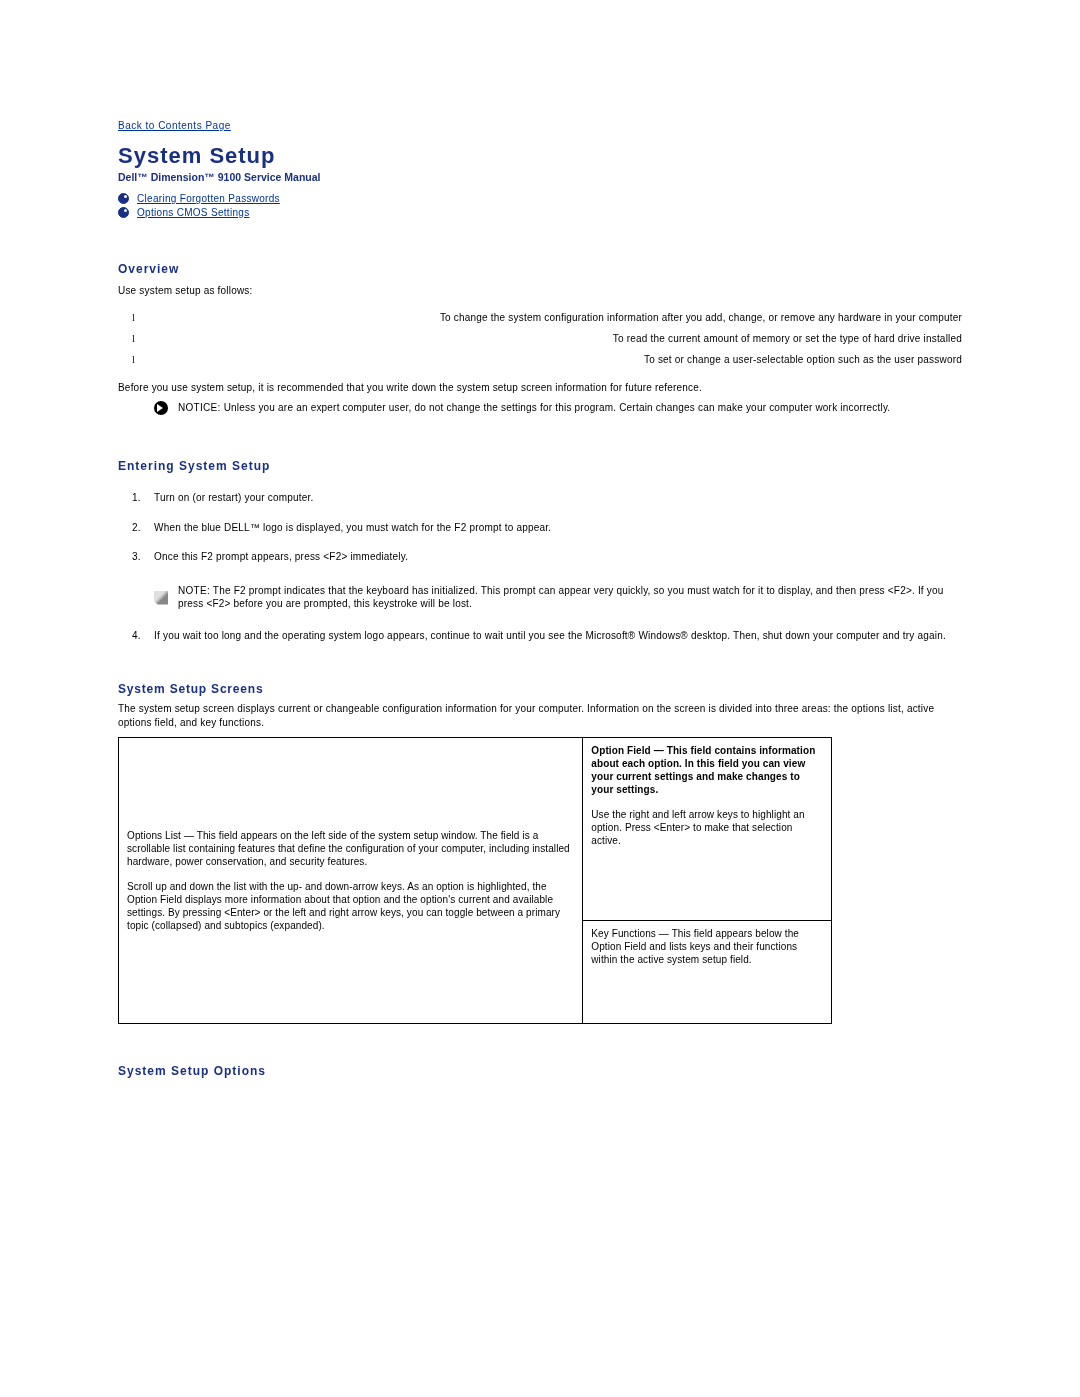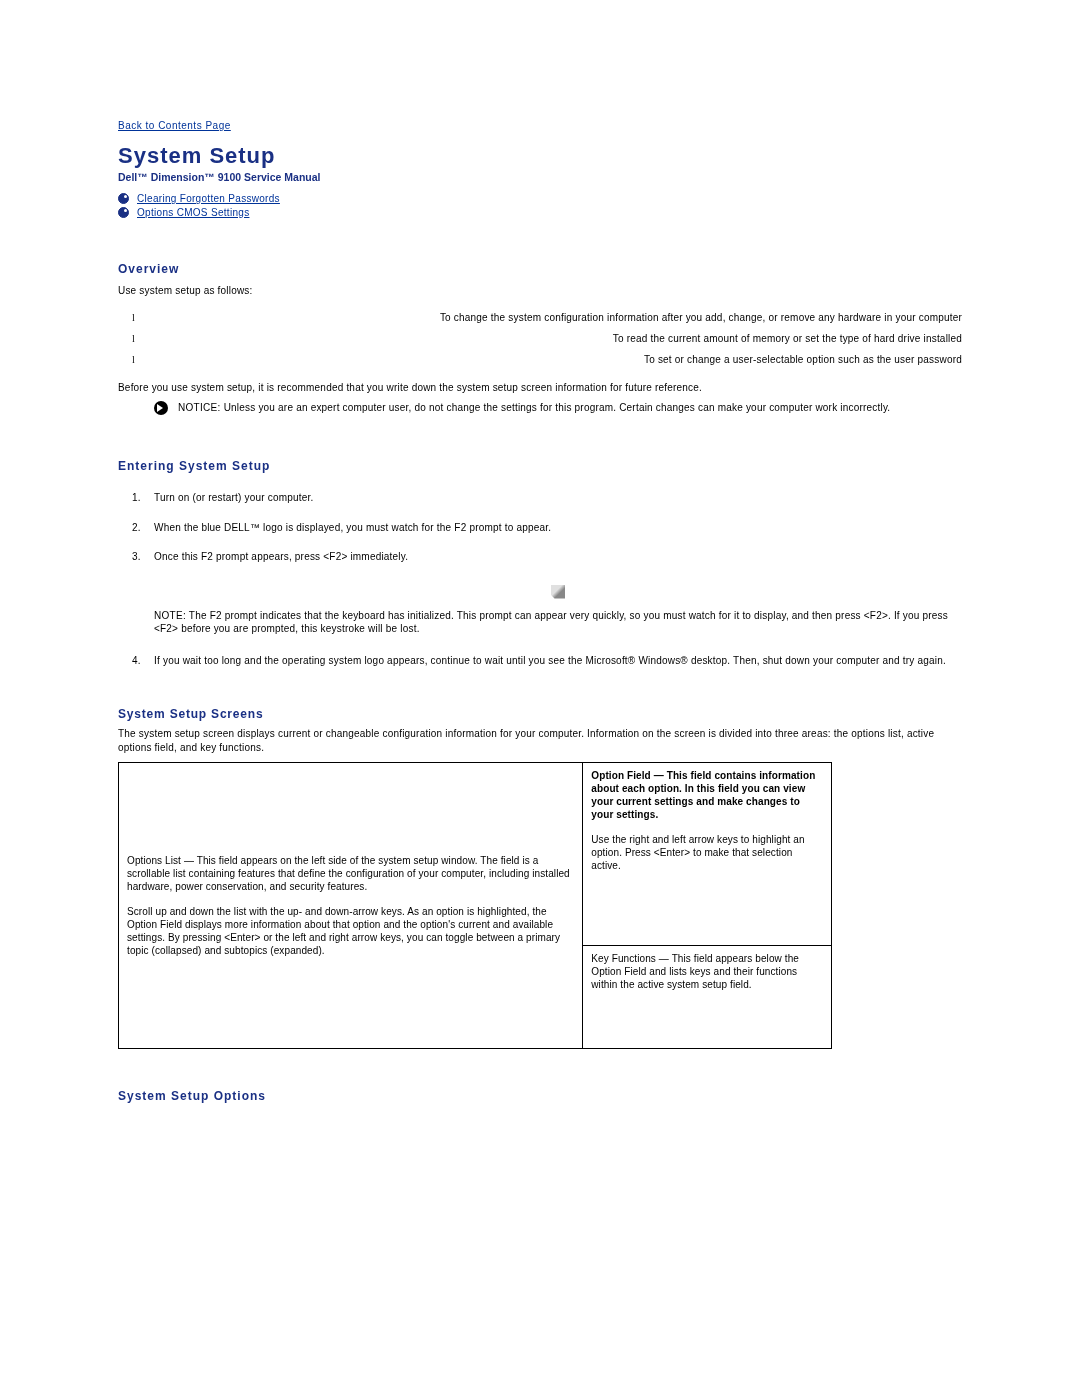--- a/index.html
+++ b/index.html
@@ -165,21 +165,20 @@
   .notice-text {
     font-size: 10px;
     line-height: 1.35;
     letter-spacing: 0.2px;
   }
   .notice-text .lead {
     letter-spacing: 0.3px;
   }
   .inner-note {
     margin: 6px 0 6px 0;
-    flex-direction: column;
   }
   table.screens {
     border-collapse: collapse;
     width: 714px;
     margin-top: 8px;
   }
   table.screens td {
     border: 1px solid #000;
     padding: 6px 8px;
     font-size: 10px;

